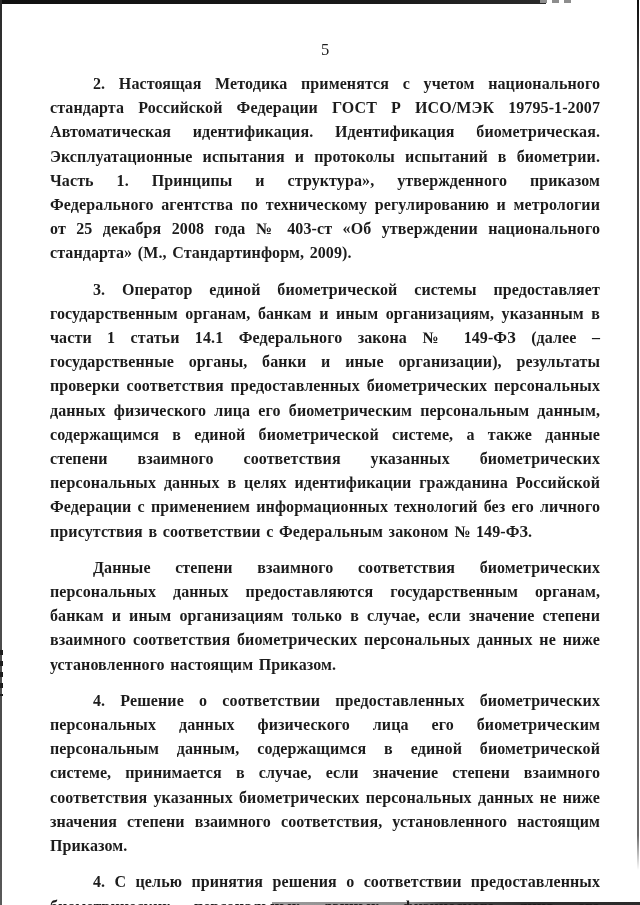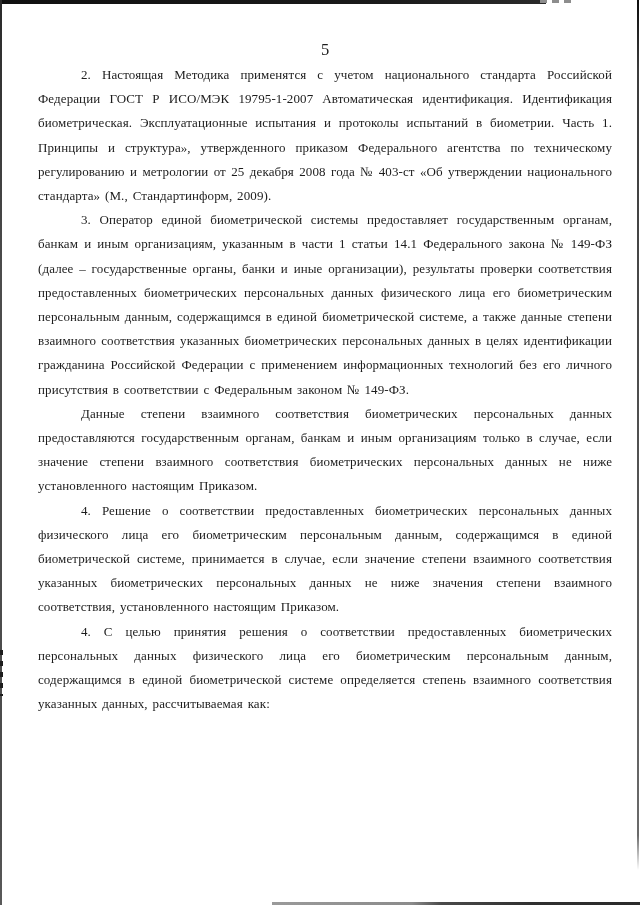--- a/index.html
+++ b/index.html
@@ -60,28 +60,29 @@
     left: 38px;
     width: 574px;
   }
   .page-number {
     text-align: center;
     font-size: 16.5px;
     line-height: 21px;
     margin: 0 0 3px 0;
   }
   .para {
-    margin: 0;
-    font-size: 13px;
+    margin: 12px;
+    font-size: 16px;
     line-height: 24.2px;
     text-align: justify;
     text-align-last: left;
     text-indent: 43px;
     word-spacing: 1.5px;
     letter-spacing: 0.1px;
+    font-weight: bold;
   }
 </style>
 </head>
 <body>
 
 <div class="page">
 
   <div class="artifact-top-bar"></div>
   <div class="artifact-top-bar-tail"></div>
   <div class="artifact-left-line"></div>

